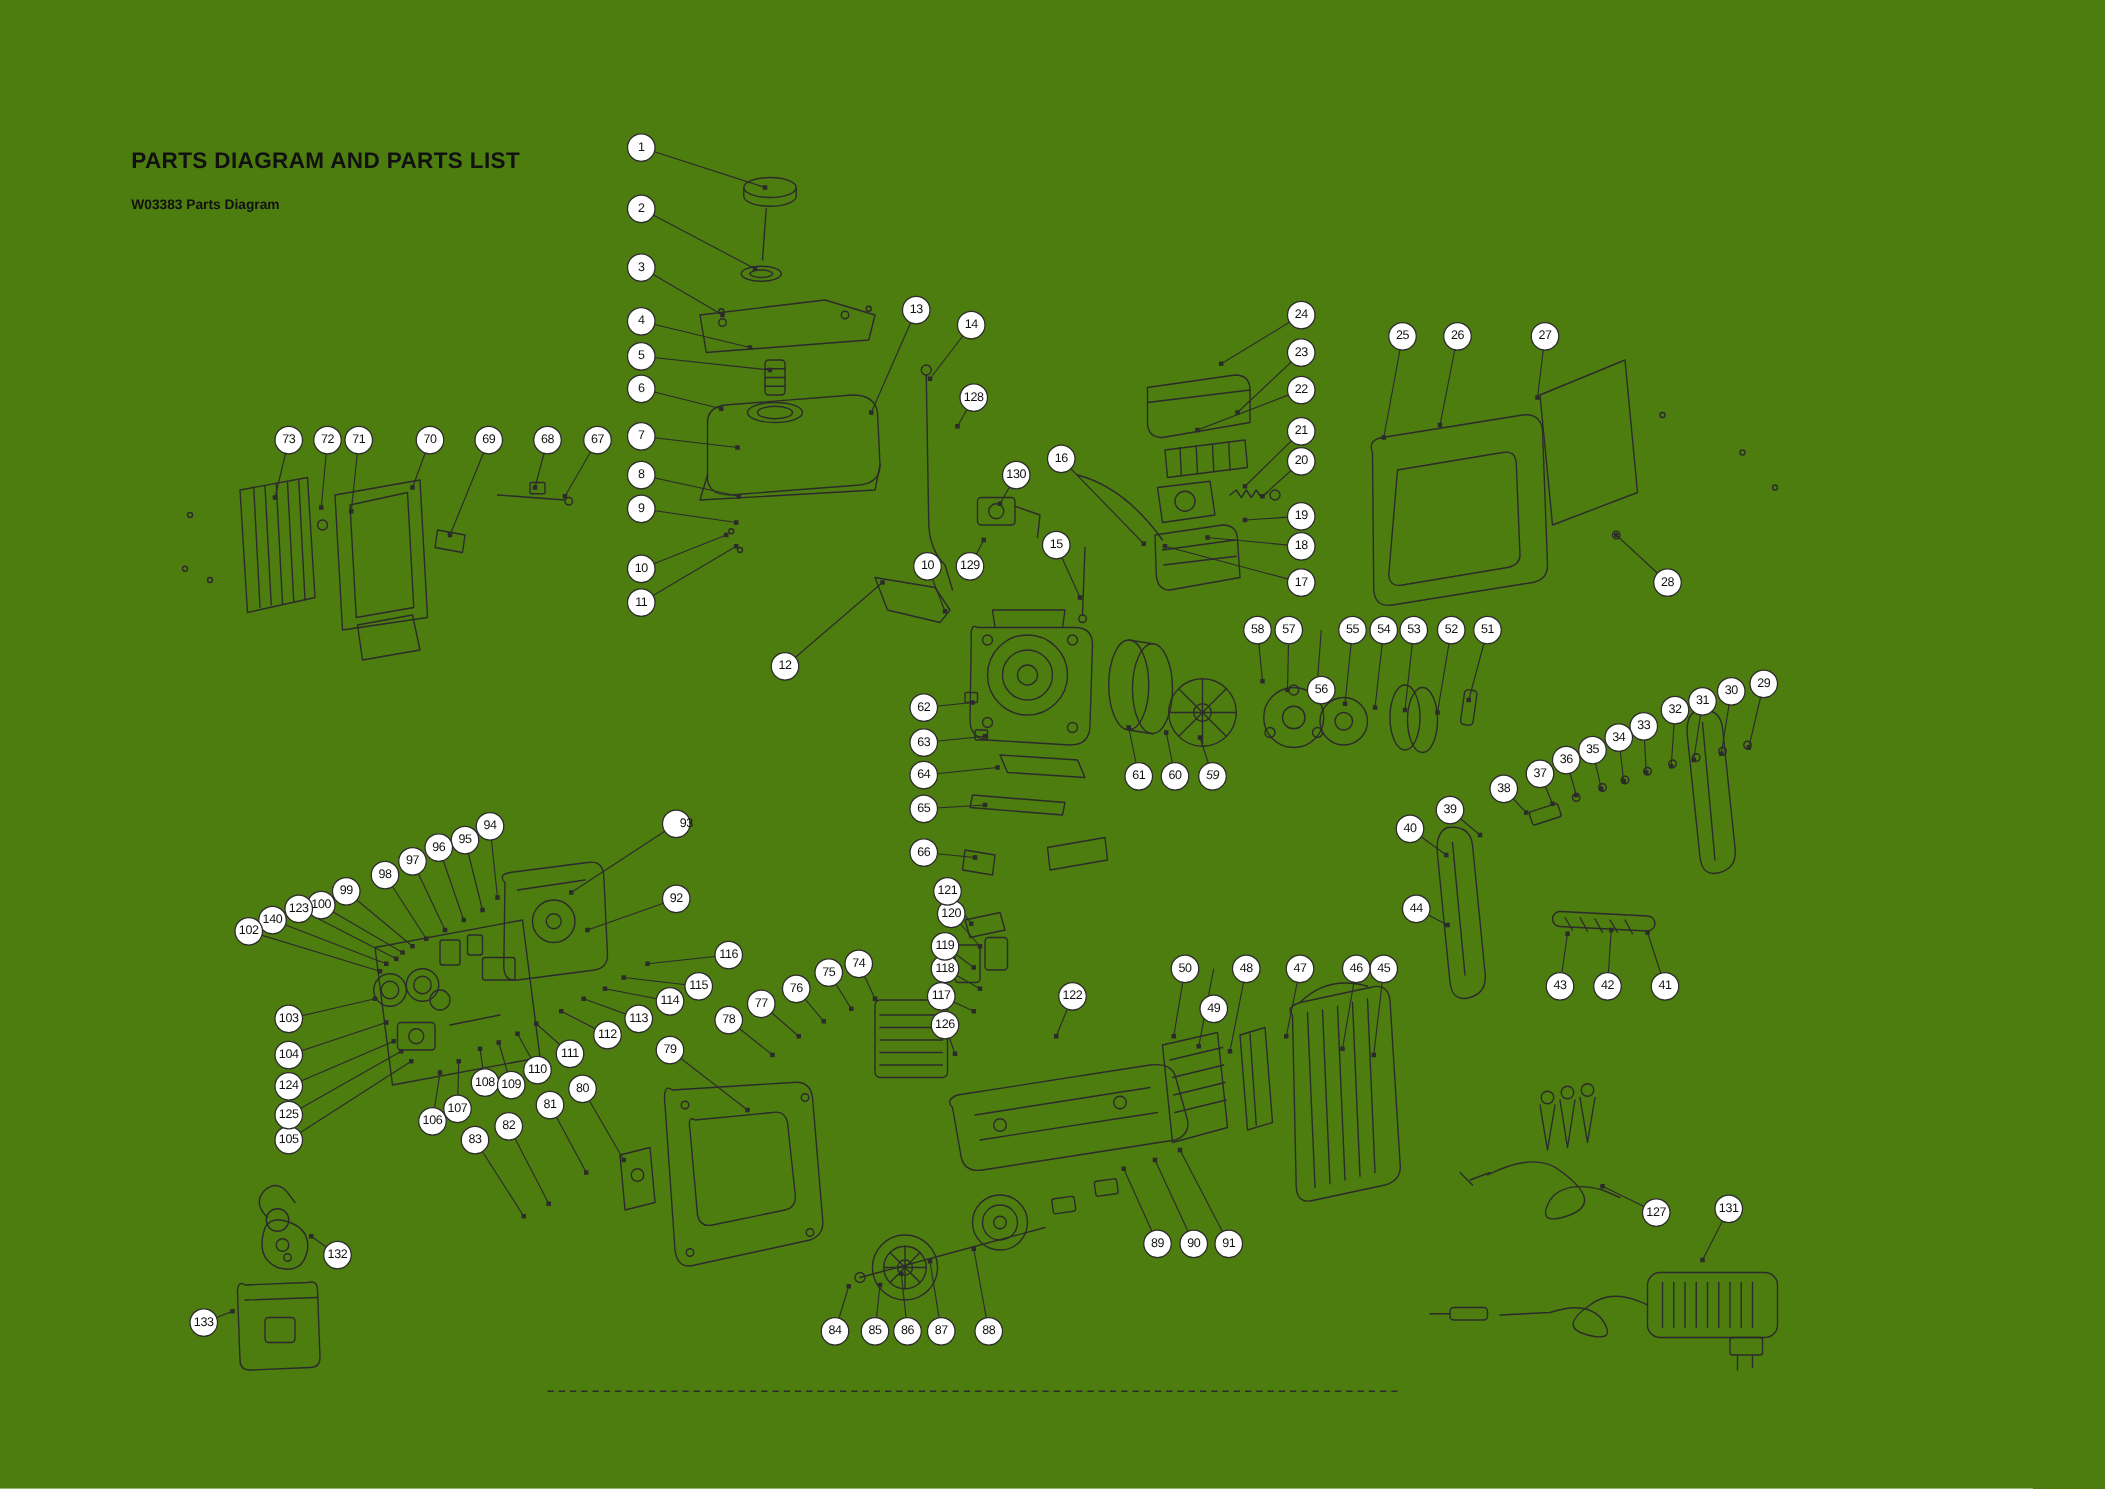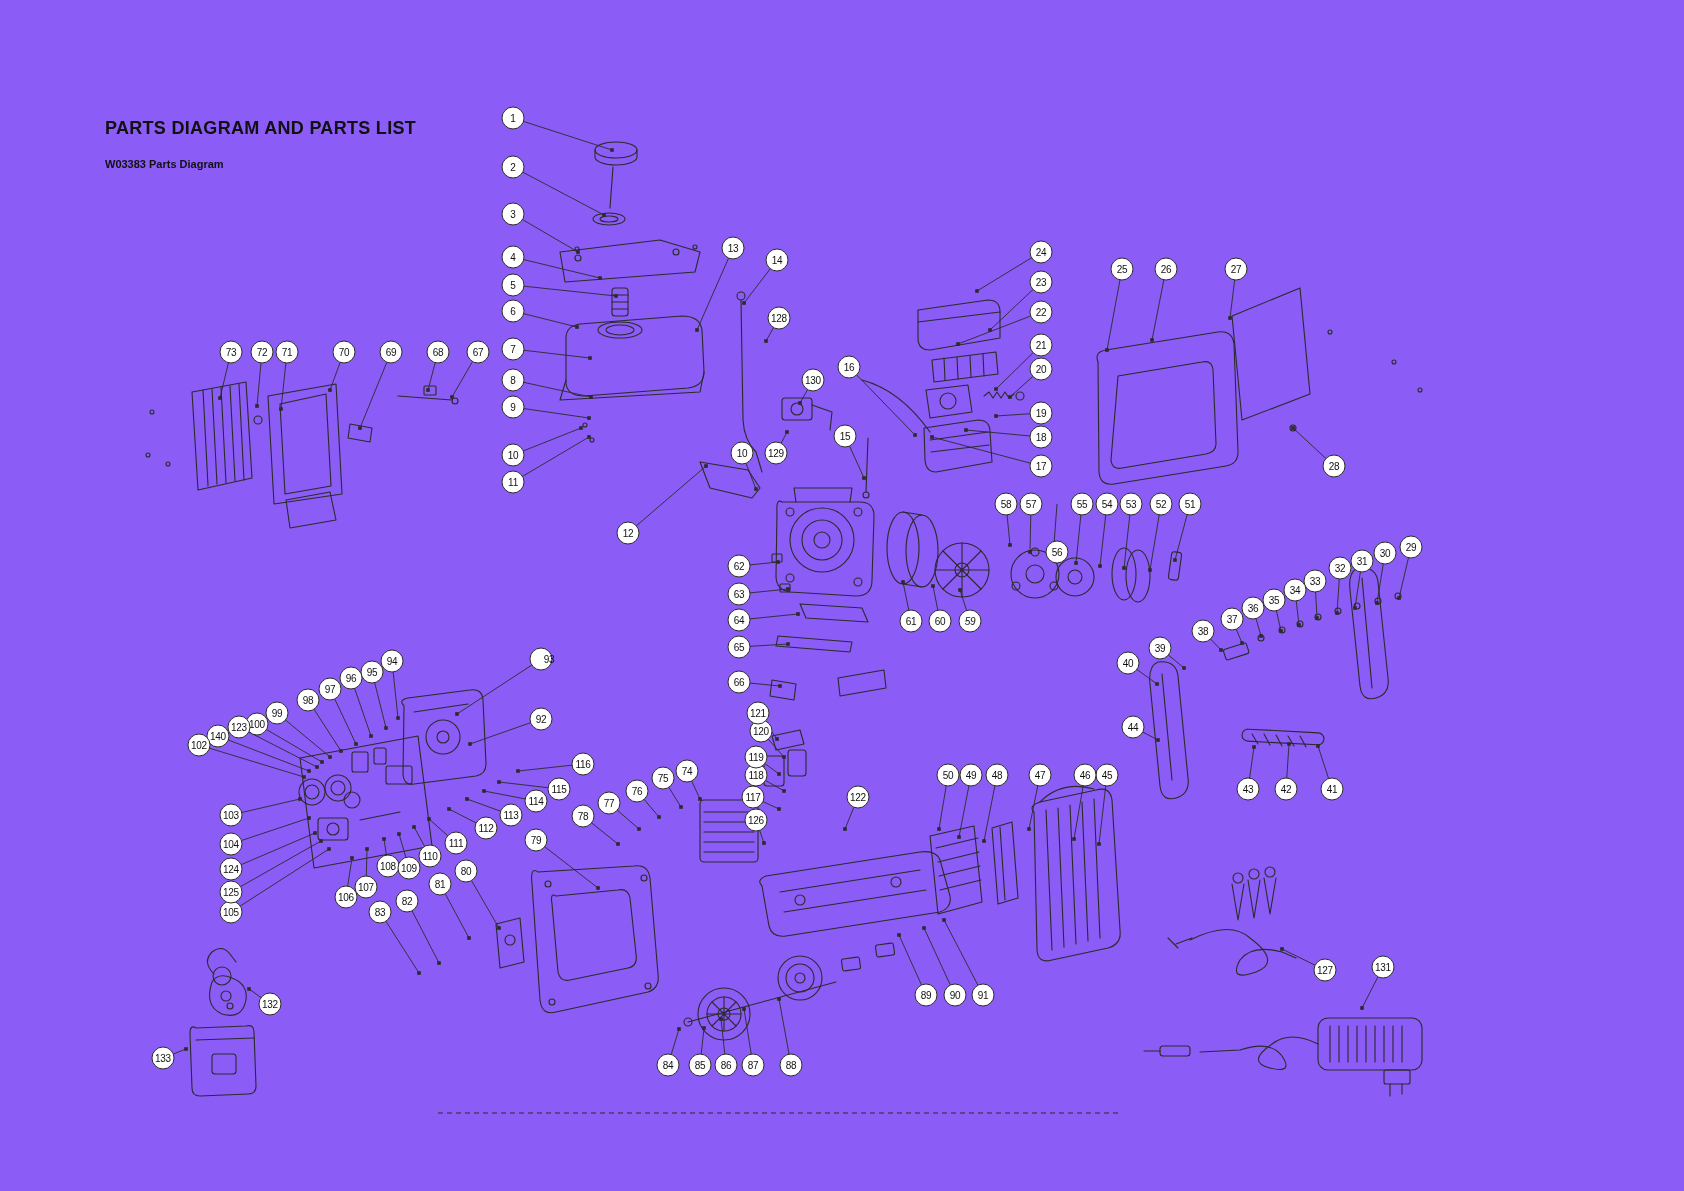--- a/index.html
+++ b/index.html
@@ -1,17 +1,17 @@
 <!DOCTYPE html>
 <html><head>
 <meta charset="utf-8">
 <style>
   html,body { margin:0; padding:0; background:#ffffff; }
   #stage {
-    position:relative; width:1684px; height:1191px; background:#8b5cf6;
+    position:relative; width:1684px; height:1191px; background:#4d7c0f;
     font-family:"Liberation Sans", sans-serif; overflow:hidden; color:#1a1a1a;
   }
   #title {
     position:absolute; left:105px; top:118px;
     font-size:18px; font-weight:800; letter-spacing:0.3px; color:#111;
   }
   #subtitle {
     position:absolute; left:105px; top:158px;
     font-size:11px; font-weight:800; color:#111;
   }
@@ -687,21 +687,21 @@
       <div class="callout" style="left: 1160px; top: 648px;">39</div>
       <div class="callout" style="left: 1128px; top: 663px;">40</div>
       <div class="callout" style="left: 1332px; top: 789px;">41</div>
       <div class="callout" style="left: 1286px; top: 789px;">42</div>
       <div class="callout" style="left: 1248px; top: 789px;">43</div>
       <div class="callout" style="left: 1133px; top: 727px;">44</div>
       <div class="callout" style="left: 1107px; top: 775px;">45</div>
       <div class="callout" style="left: 1085px; top: 775px;">46</div>
       <div class="callout" style="left: 1040px; top: 775px;">47</div>
       <div class="callout" style="left: 997px; top: 775px;">48</div>
-      <div class="callout" style="left: 971px; top: 775px;">49</div>
+      <div class="callout" style="left: 971px; top: 807px;">49</div>
       <div class="callout" style="left: 948px; top: 775px;">50</div>
       <div class="callout" style="left: 1190px; top: 504px;">51</div>
       <div class="callout" style="left: 1161px; top: 504px;">52</div>
       <div class="callout" style="left: 1131px; top: 504px;">53</div>
       <div class="callout" style="left: 1107px; top: 504px;">54</div>
       <div class="callout" style="left: 1082px; top: 504px;">55</div>
       <div class="callout" style="left: 1057px; top: 504px; margin-top: 48px;">56</div>
       <div class="callout" style="left: 1031px; top: 504px;">57</div>
       <div class="callout" style="left: 1006px; top: 504px;">58</div>
       <div class="callout" style="left: 970px; top: 621px; font-style: italic;">59</div>

